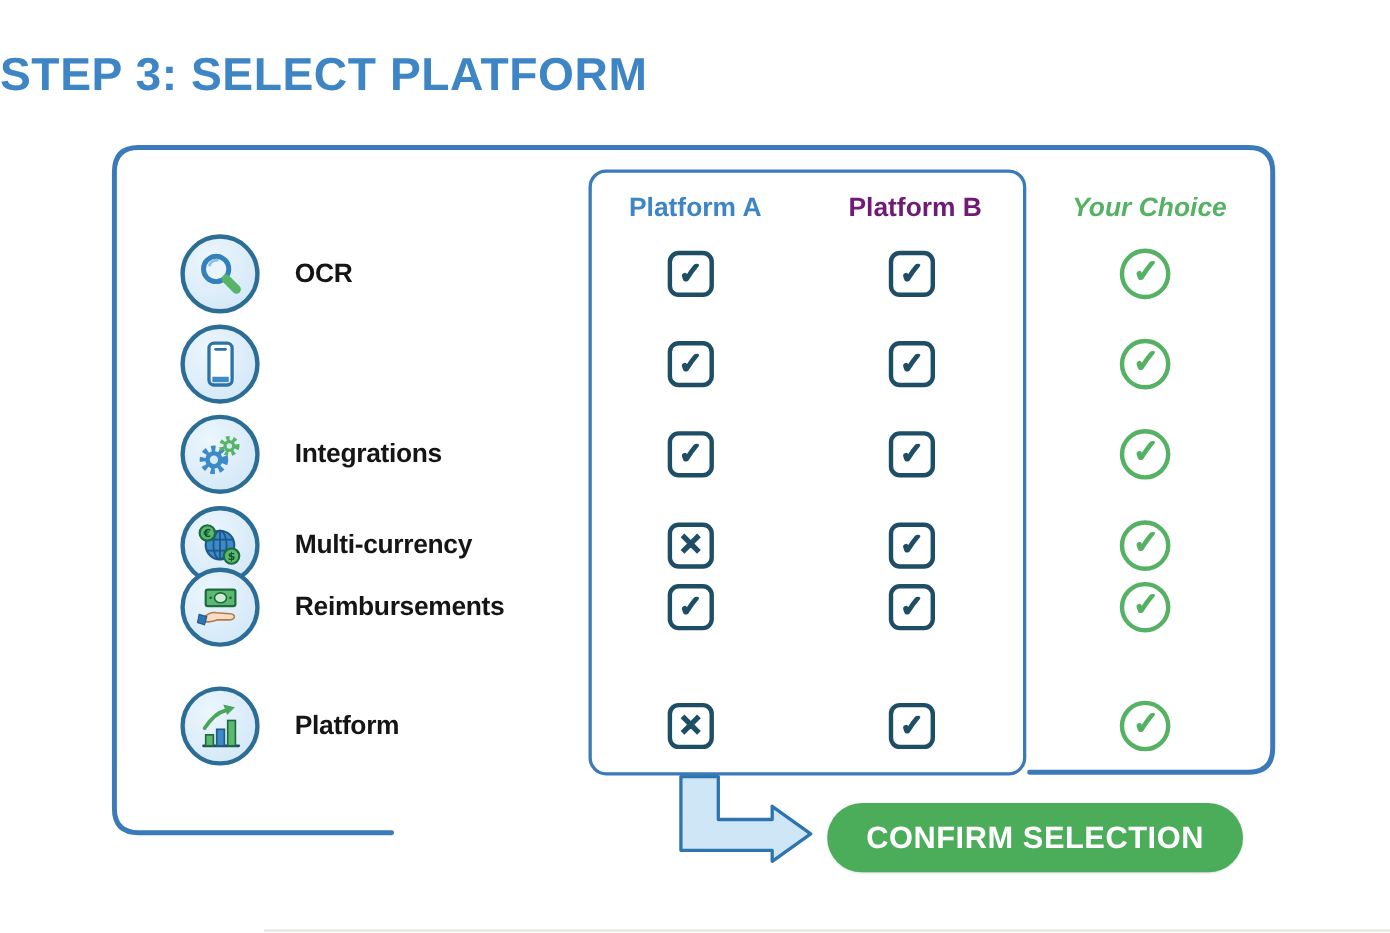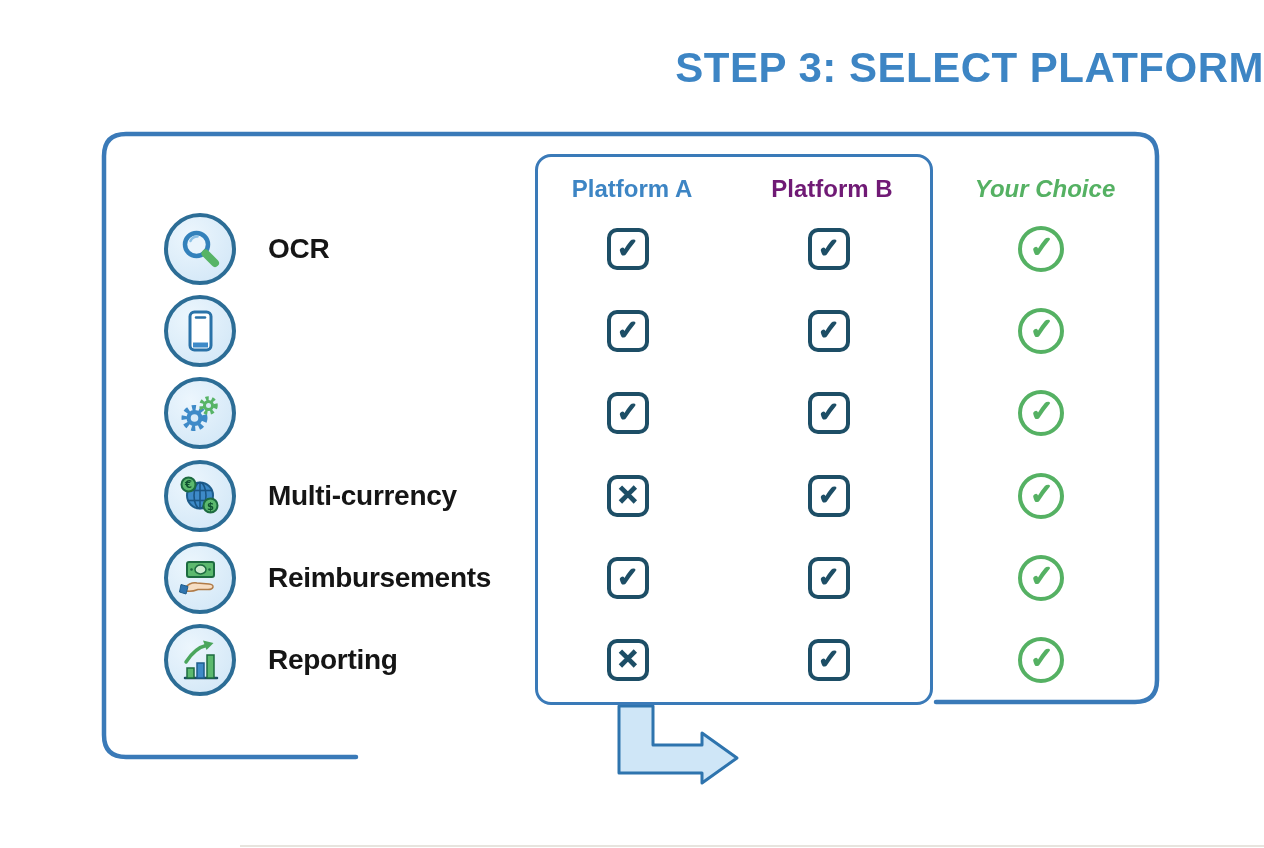--- a/index.html
+++ b/index.html
@@ -1,20 +1,20 @@
 <!DOCTYPE html>
 <html><head>
 <meta charset="utf-8">
 <style>
   html,body{margin:0;padding:0;background:#fff;}
   #page{position:relative;width:1264px;height:848px;background:#ffffff;overflow:hidden;
         font-family:"Liberation Sans","DejaVu Sans",sans-serif;}
 
   
-  .title{position:absolute;top:44px;left:0;width:100%;text-align:right;
+  .title{position:absolute;top:44px;left:0;width:100%;text-align:left;
          font-size:42px;font-weight:bold;letter-spacing:.5px;color:#3d85c4;}
 
   
   svg.overlay{position:absolute;left:0;top:0;width:1264px;height:848px;}
 
   
   .platforms-panel{position:absolute;left:535px;top:154px;width:398px;height:551px;
         border:3.5px solid #3a7ab8;border-radius:16px;box-sizing:border-box;background:transparent;}
 
   
@@ -27,21 +27,21 @@
   
   .row{position:absolute;left:0;width:1264px;height:82px;}
   .row > *{position:absolute;top:50%;}
 
   .icon-circle{left:164px;width:72px;height:72px;transform:translateY(-50%);
         border:4px solid #2c6d96;border-radius:50%;box-sizing:border-box;
         background:radial-gradient(circle at 35% 30%, #ecf6fd, #cfe5f6);
         display:flex;align-items:center;justify-content:center;}
   .icon-circle svg{width:48px;height:48px;display:block;}
 
-  .feat-label{left:268px;transform:translateY(-50%);font-size:28px;font-weight:bold;
+  .feat-label{left:268px;transform:translateY(-50%);font-size:24px;font-weight:bold;
         color:#151515;letter-spacing:-.3px;white-space:nowrap;}
 
   .checkbox{width:42px;height:42px;transform:translateY(-50%);
         border:4.5px solid #1d4e66;border-radius:10px;box-sizing:border-box;
         display:flex;align-items:center;justify-content:center;background:#fff;}
   .cb-a{left:607px;} .cb-b{left:808px;}
   .checkbox .mark{font-size:26px;font-weight:bold;color:#1d4e66;
         -webkit-text-stroke:2.2px #1d4e66;line-height:1;transform:translateY(-1px);}
 
   .choice-circle{left:1018px;width:46px;height:46px;transform:translateY(-50%);
@@ -122,20 +122,21 @@
     <div class="icon-circle">
       <svg viewBox="0 0 48 48">
         <circle cx="18.5" cy="29" r="10" fill="none" stroke="#3e8ac8" stroke-width="6" stroke-dasharray="3.8 3.6"></circle>
         <circle cx="18.5" cy="29" r="8" fill="#3e8ac8"></circle>
         <circle cx="18.5" cy="29" r="3.8" fill="#d7eaf8"></circle>
         <circle cx="32.5" cy="16.5" r="7" fill="none" stroke="#57b466" stroke-width="4.5" stroke-dasharray="3 3"></circle>
         <circle cx="32.5" cy="16.5" r="5.5" fill="#57b466"></circle>
         <circle cx="32.5" cy="16.5" r="2.5" fill="#d7eaf8"></circle>
       </svg>
     </div>
+    <div class="feat-label">Integrations</div>
     <div class="checkbox cb-a">
         <span class="mark">✓</span>
       </div>
     <div class="checkbox cb-b">
         <span class="mark">✓</span>
       </div>
     <div class="choice-circle">
         <span class="mark">✓</span>
       </div>
   </div>
@@ -159,21 +160,21 @@
         <span class="mark">✕</span>
       </div>
     <div class="checkbox cb-b">
         <span class="mark">✓</span>
       </div>
     <div class="choice-circle">
         <span class="mark">✓</span>
       </div>
   </div>
 
-  <div class="row" style="top:537px">
+  <div class="row" style="top:511px">
     <div class="icon-circle">
       <svg viewBox="0 0 48 48">
         <rect x="11" y="8" width="27" height="15" rx="2" fill="#5cb96e" stroke="#1d6b40" stroke-width="2"></rect>
         <ellipse cx="24.5" cy="15.5" rx="5.5" ry="4.5" fill="#cdebcf" stroke="#1d6b40" stroke-width="1.5"></ellipse>
         <circle cx="15.5" cy="15.5" r="1.3" fill="#1d6b40"></circle>
         <circle cx="33.5" cy="15.5" r="1.3" fill="#1d6b40"></circle>
         <path d="M9 34 Q14 28 21 29 L33 30 Q37.5 30.5 37 33 Q36.5 35.5 32 35.5 L22 35.5 Q14 38.5 9 36.5 Z" fill="#f6ddc3" stroke="#b07b48" stroke-width="1.5"></path>
         <path d="M5 30.5 L12 32.5 L10 40 L3.5 38 Z" fill="#2f74b0" stroke="#1e5d8c" stroke-width="1"></path>
       </svg>
     </div>
@@ -193,28 +194,29 @@
     <div class="icon-circle">
       <svg viewBox="0 0 48 48">
         <path d="M9 42 L41 42" stroke="#1d4e66" stroke-width="2.5" stroke-linecap="round"></path>
         <rect x="11" y="32" width="7" height="10" fill="#5cb96e" stroke="#1d6b40" stroke-width="1.5"></rect>
         <rect x="21" y="27" width="7" height="15" fill="#3e8ac8" stroke="#1e5d8c" stroke-width="1.5"></rect>
         <rect x="31" y="19" width="7" height="23" fill="#5cb96e" stroke="#1d6b40" stroke-width="1.5"></rect>
         <path d="M10 26 Q19 12 30 9.5" fill="none" stroke="#4aa65c" stroke-width="3.5" stroke-linecap="round"></path>
         <path d="M27 4.5 L37.5 7 L30.5 14 Z" fill="#4aa65c"></path>
       </svg>
     </div>
-    <div class="feat-label">Reporting</div>
+    <div class="feat-label">Platform</div>
     <div class="checkbox cb-a">
         <span class="mark">✕</span>
       </div>
     <div class="checkbox cb-b">
         <span class="mark">✓</span>
       </div>
     <div class="choice-circle">
         <span class="mark">✓</span>
       </div>
   </div>
 
+  <button class="confirm-btn">CONFIRM SELECTION</button>
 
   <div class="bottom-artifact"></div>
 
 </div>
 
 </body></html>

